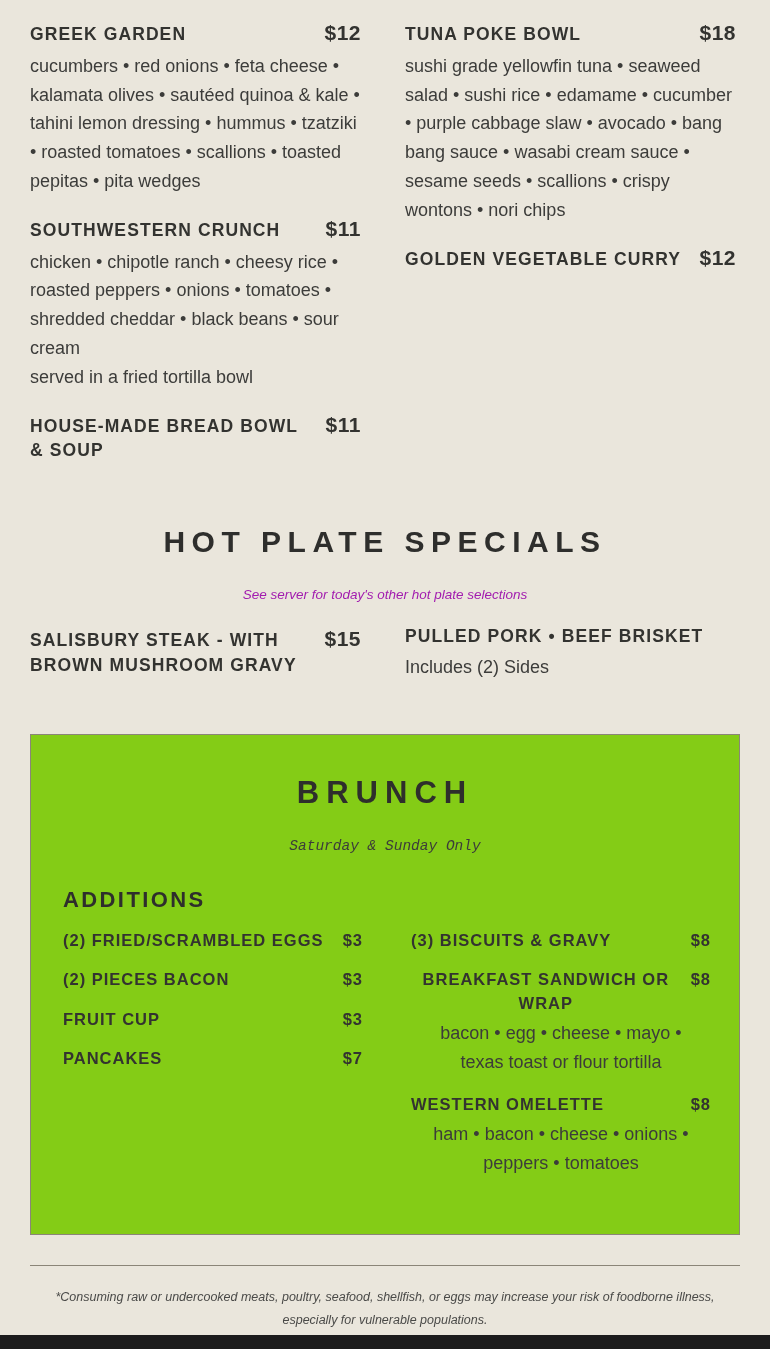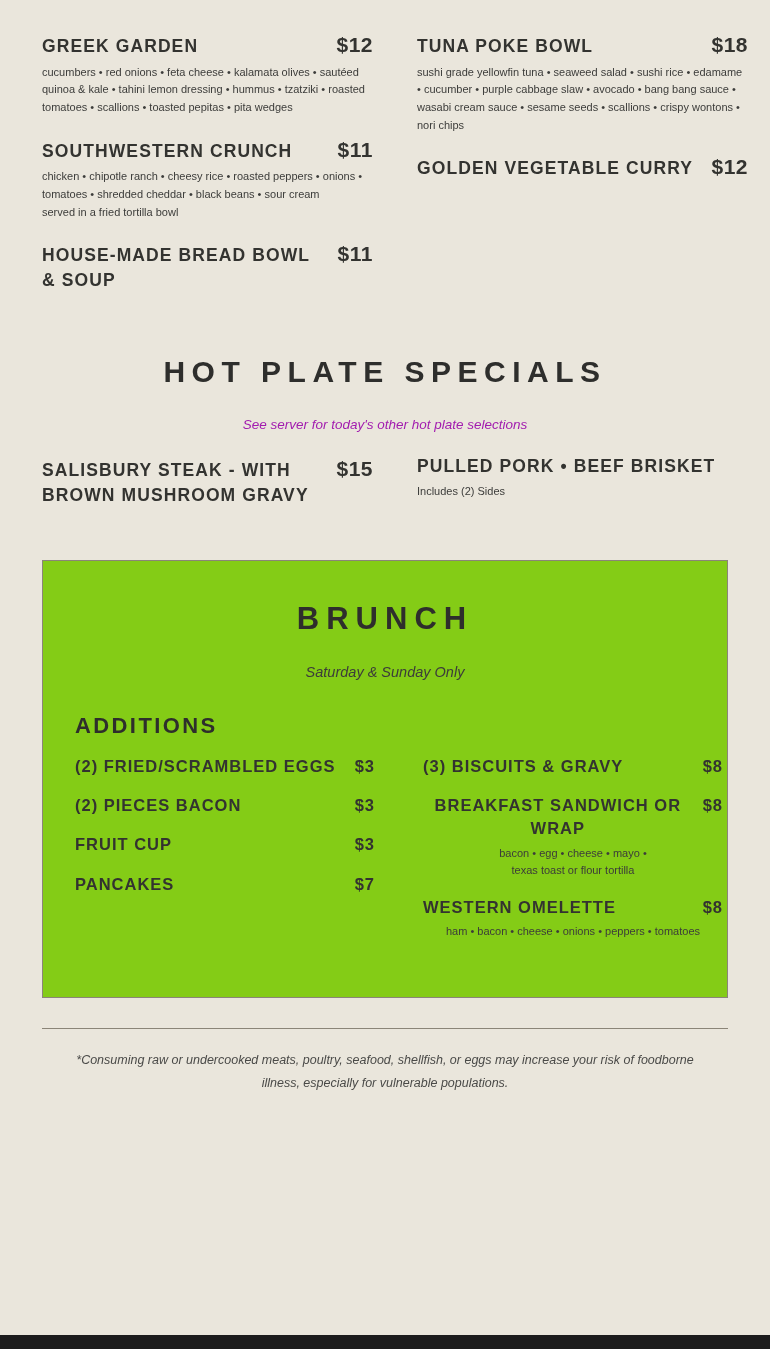--- a/index.html
+++ b/index.html
@@ -12,21 +12,21 @@
     background: #eae6dc;
     font-family: "Liberation Sans", sans-serif;
     color: #2b2b2b;
     position: relative;
     overflow: hidden;
   }
   .page {
     width: 770px;
     height: 1349px;
     box-sizing: border-box;
-    padding: 12px;
+    padding: 0;
     position: relative;
   }
   .bottom-bar {
     position: absolute;
     left: 0;
     bottom: 0;
     width: 770px;
     height: 14px;
     background: #1c1c1c;
   }
@@ -63,21 +63,21 @@
   }
   .item-price {
     font-size: 21px;
     font-weight: bold;
     letter-spacing: 0.5px;
     color: #333330;
     white-space: nowrap;
     line-height: 1.42;
   }
   .item-desc {
-    font-size: 11px;
+    font-size: 18px;
     line-height: 1.6;
     color: #3c3c3a;
     margin-top: 4px;
   }
 
   
   .section-title {
     text-align: center;
     font-size: 30px;
     font-weight: bold;
@@ -110,20 +110,21 @@
     letter-spacing: 7px;
     color: #2e2e2c;
     margin: 6px 0 0 0;
   }
   .brunch-sub {
     text-align: center;
     font-size: 14.5px;
     font-style: italic;
     color: #3c3c3a;
     margin-top: 27px;
+    font-family: Liberation Mono, monospace;
   }
   .brunch-group-title {
     font-size: 22px;
     font-weight: bold;
     letter-spacing: 2.4px;
     color: #2e2e2c;
     margin: 33px 0 16px 0;
   }
   .brunch-cols {
     display: flex;

